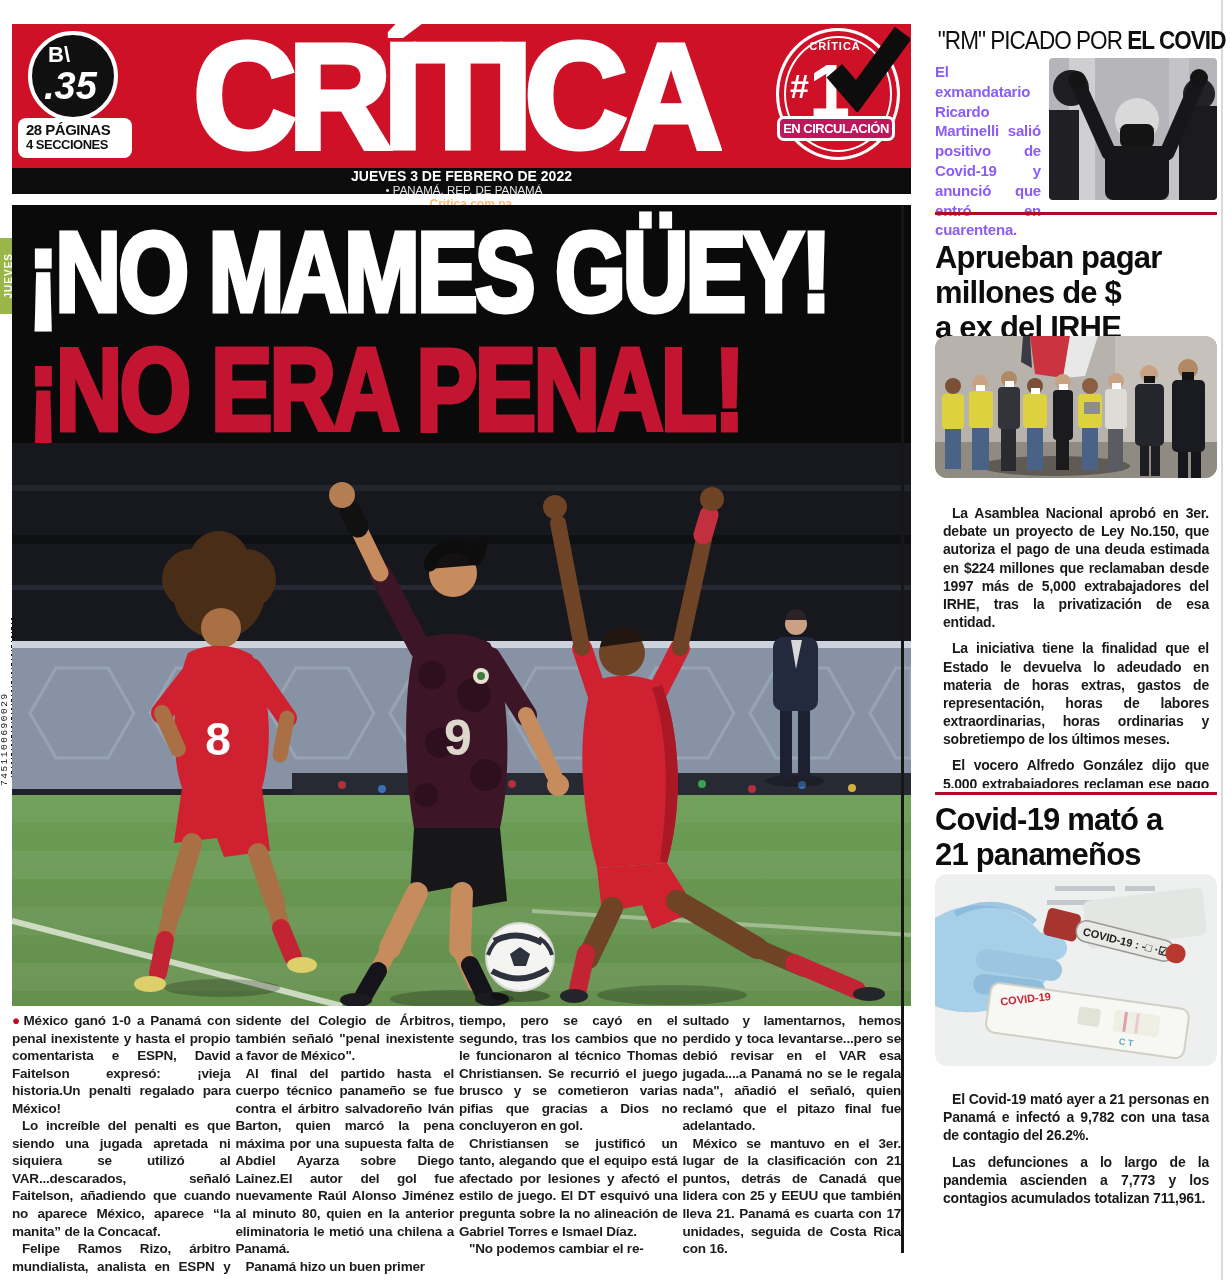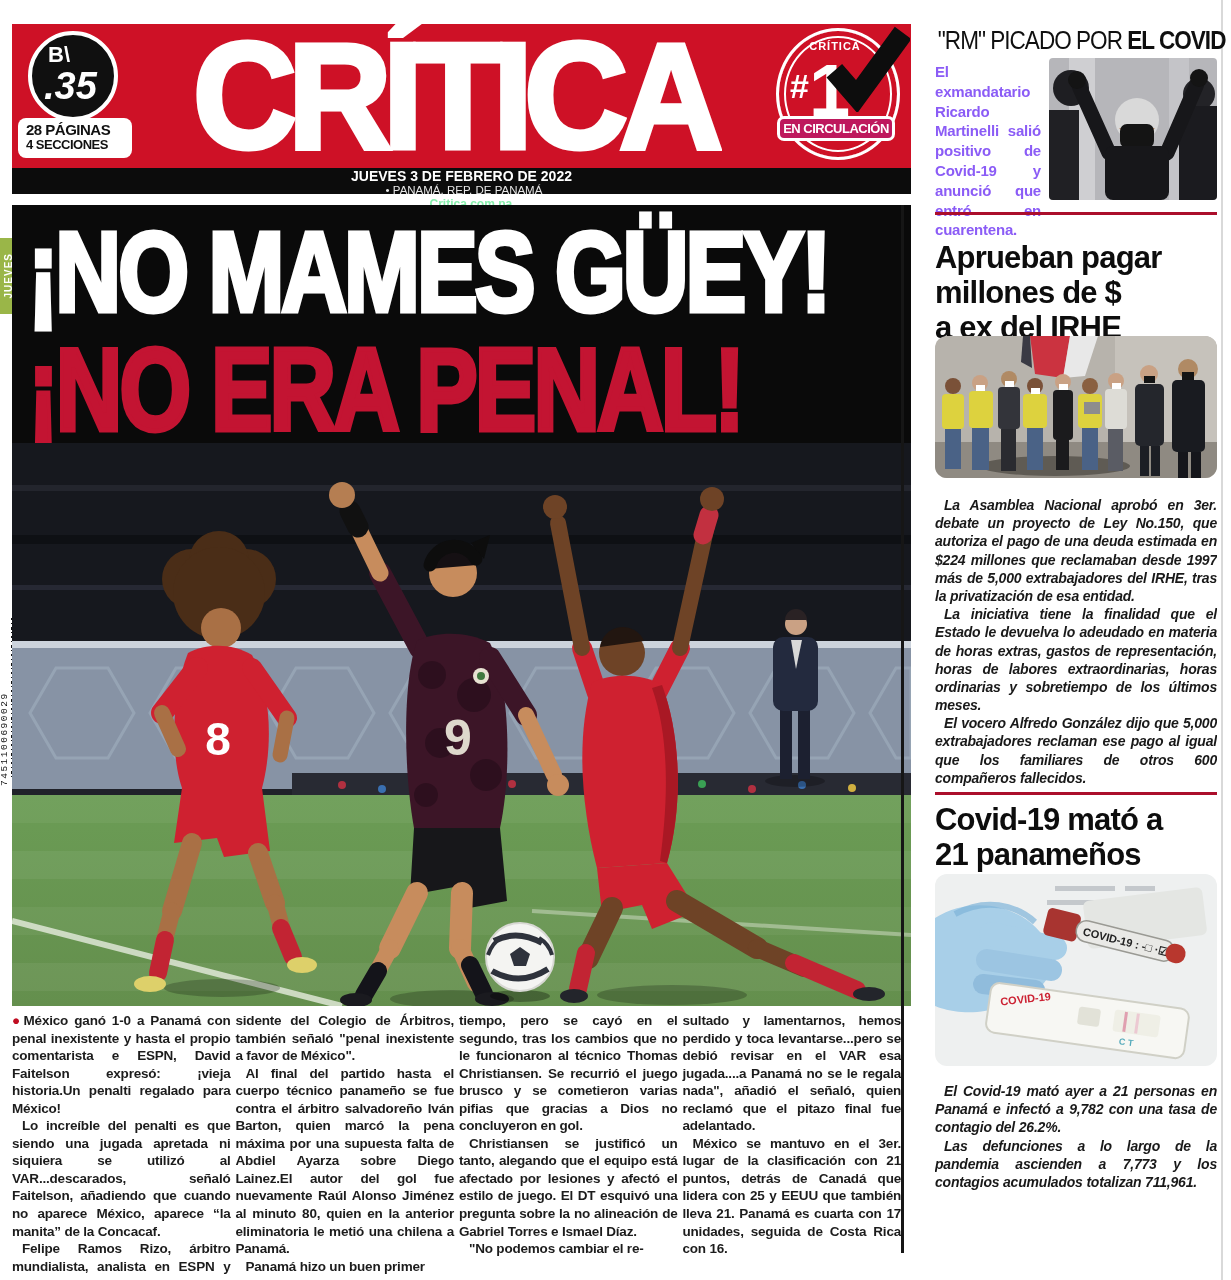--- a/index.html
+++ b/index.html
@@ -33,21 +33,21 @@
     border-radius:7px;text-align:center;color:#fff;font-size:13px;font-weight:bold;padding:2px 0;
     letter-spacing:-0.5px;white-space:nowrap;}
 
   
   .datebar{left:12px;top:168px;width:899px;height:26px;background:#0c0c0c;display:flex;
     align-items:center;padding:0 8px;box-sizing:border-box;color:#fff;flex-direction:column;}
   .date-main{font-size:14px;font-weight:bold;white-space:nowrap;}
   .date-place{font-size:11.5px;font-weight:normal;color:#e7e7e7;white-space:nowrap;margin-left:5px;}
   .datebar-spacer{flex:1;}
   .soc{display:flex;align-items:center;gap:4px;margin-left:10px;white-space:nowrap;}
-  .soc-label{font-size:12px;font-weight:bold;color:#86efac;}
+  .soc-label{font-size:12px;font-weight:bold;color:#fdba74;}
   .fb-f{font-size:14px;font-weight:bold;color:#fff;font-family:"Liberation Serif",serif;}
   .ig-sq{width:12px;height:12px;border-radius:3px;background:linear-gradient(45deg,#f09433,#dc2743,#bc1888);
     display:inline-flex;align-items:center;justify-content:center;}
   .ig-sq i{width:6px;height:6px;border:1.5px solid #fff;border-radius:50%;display:block;}
   .kio-k{font-size:13px;font-weight:bold;color:#e33;}
   .website{font-size:17px;font-weight:bold;color:#c4b5fd;margin-left:12px;letter-spacing:-0.5px;}
 
   
   .day-tab{left:0;top:238px;width:17px;height:76px;background:#9ab648;display:flex;
     align-items:center;justify-content:center;}
@@ -92,21 +92,21 @@
   .rm-text{position:absolute;left:0;top:62px;width:106px;font-size:15px;font-weight:bold;
     line-height:1.32;text-align:justify;color:#8b5cf6;letter-spacing:-0.2px;}
   .rm-photo{position:absolute;left:114px;top:58px;width:168px;height:142px;border-radius:4px;overflow:hidden;}
   .sep1{position:absolute;left:0;top:212px;width:282px;}
   .sb-headline{position:absolute;left:0;width:282px;font-size:31px;font-weight:bold;color:#0d0d0d;
     line-height:1.13;letter-spacing:-0.8px;}
   .irhe-head{top:240px;}
   .irhe-photo{position:absolute;left:0;top:336px;width:282px;height:142px;border-radius:12px;overflow:hidden;}
   .sb-text{position:absolute;left:0;width:282px;font-size:14px;font-weight:bold;line-height:1.3;
     text-align:justify;color:#191919;letter-spacing:-0.2px;}
-  .sb-text p{margin:0;text-indent:9px;font-style:italic;}
+  .sb-text p{margin:8px;text-indent:9px;}
   .irhe-text{top:496px;height:292px;overflow:hidden;}
   .sep2{position:absolute;left:0;top:792px;width:282px;}
   .covid-head{top:802px;}
   .covid-photo{position:absolute;left:0;top:874px;width:282px;height:192px;border-radius:12px;overflow:hidden;}
   .covid-text{top:1082px;height:196px;overflow:hidden;}
 </style>
 </head>
 <body>
 
 <div id="page">

